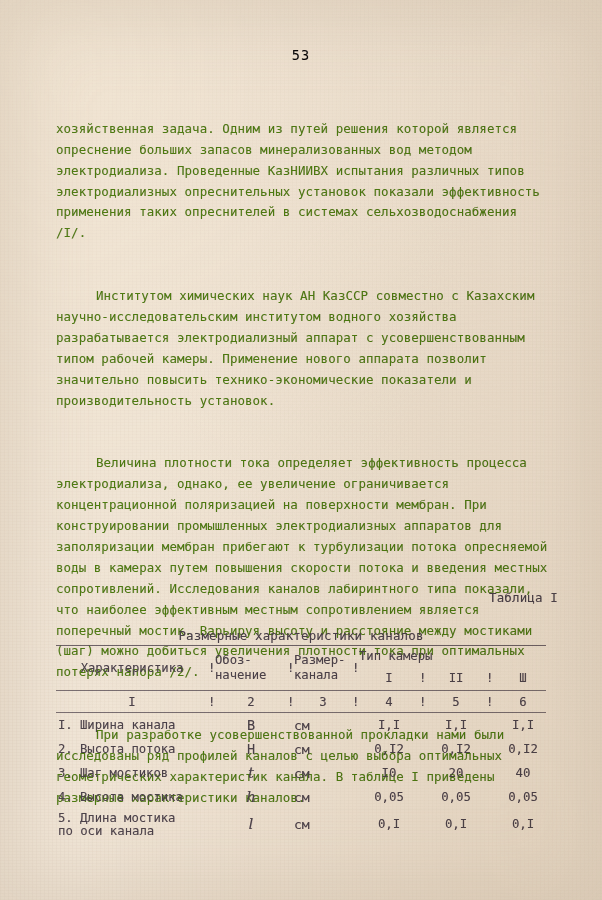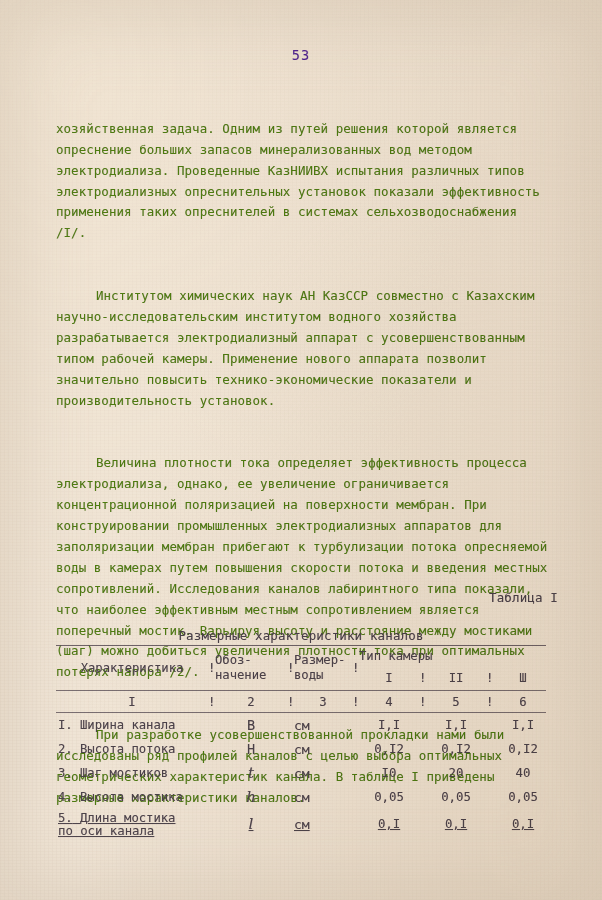--- a/index.html
+++ b/index.html
@@ -45,21 +45,21 @@
   }
 
   .page-number {
     position: absolute;
     top: 47px;
     left: 0;
     width: 602px;
     text-align: center;
     font-size: 13.5px;
     letter-spacing: 1px;
-    color: #4c1d95;
+    color: #000000;
   }
 
   .body-text {
     position: absolute;
     top: 77px;
     left: 56px;
     width: 492px;
     font-size: 12.4px;
     line-height: 20.9px;
     letter-spacing: 0.1px;
@@ -185,21 +185,21 @@
   }
   .datarow td.val {
     text-align: center;
     font-size: 12.3px;
   }
   .name-sub {
     display: block;
     font-size: 12.3px;
     line-height: 13px;
   }
-  .two-line td { height: 30px; text-decoration: underline; }
+  .two-line td { height: 30px; }
 
   
   .page, .tbl-wrap {
     text-shadow: 0.4px 0 0 rgba(120,100,115,0.22), 0 0.4px 0 rgba(120,100,115,0.18);
   }
 </style>
 </head>
 <body>
 
 <div class="page">
@@ -240,21 +240,21 @@
           <tr>
         <td class="hdr-char" rowspan="2">Характеристика</td>
         <td class="sep" rowspan="2">!</td>
         <td class="hdr-stack" rowspan="2">
           <span>Обоз-</span><br>
           <span>начение</span>
         </td>
         <td class="sep" rowspan="2">!</td>
         <td class="hdr-stack" rowspan="2">
           <span>Размер-</span><br>
-          <span>воды</span>
+          <span>канала</span>
         </td>
         <td class="sep" rowspan="2">!</td>
         <td class="hdr-typecam" colspan="5">Тип камеры</td>
       </tr>
 
       <tr>
         <td class="hdr-roman">I</td>
         <td class="sep">!</td>
         <td class="hdr-roman">II</td>
         <td class="sep">!</td>

